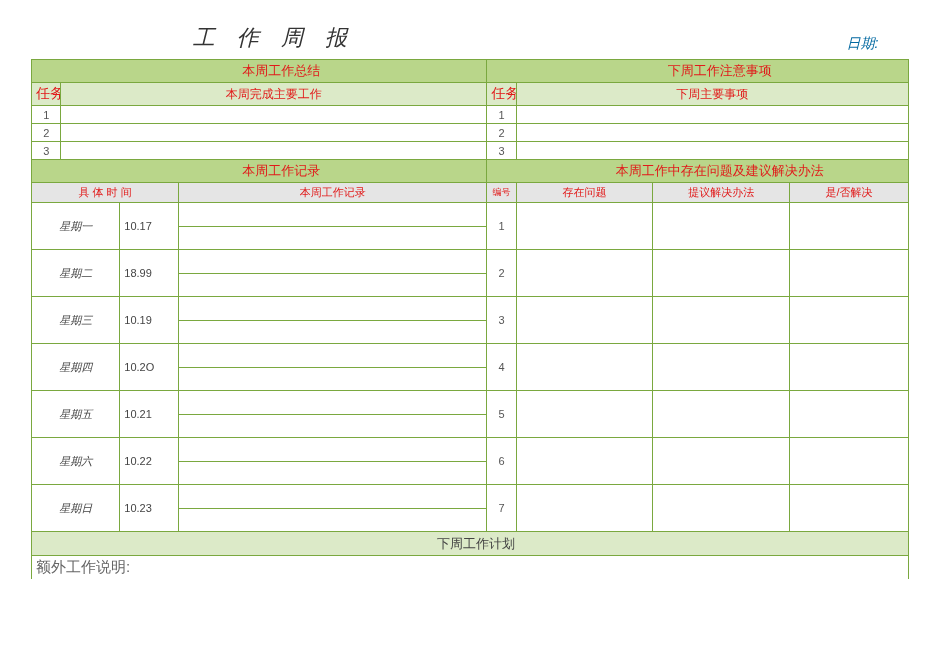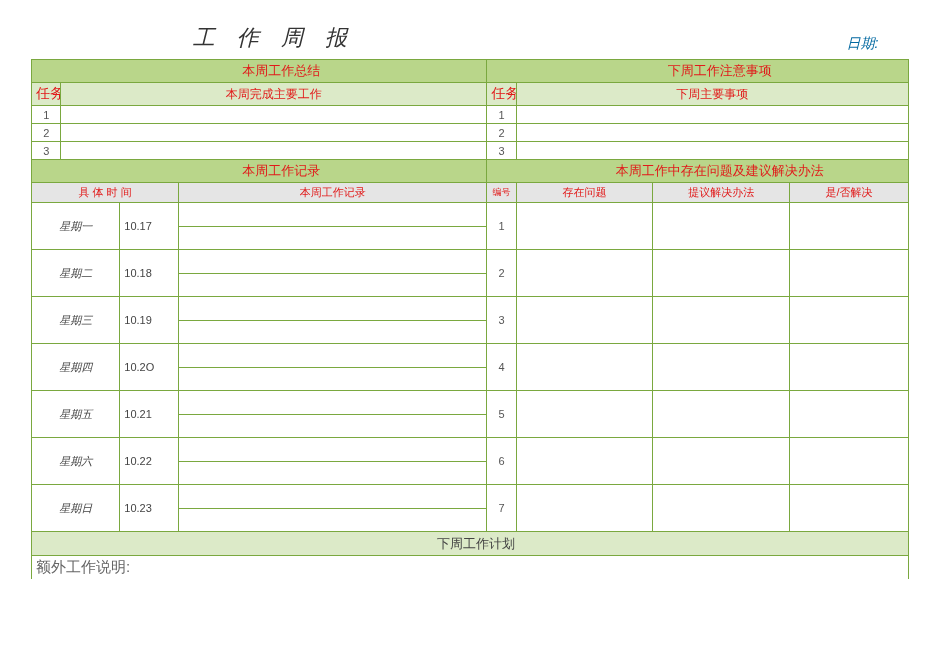--- a/index.html
+++ b/index.html
@@ -209,21 +209,21 @@
     <td class="inner-split">
             <div class="line"></div>
           </td>
     <td class="center">1</td>
     <td></td>
     <td></td>
     <td colspan="2"></td>
   </tr>
   <tr class="log-row">
     <td colspan="2" class="day-name">星期二</td>
-    <td class="date-cell">10.18</td>
+    <td class="date-cell">18.99</td>
     <td class="inner-split">
             <div class="line"></div>
           </td>
     <td class="center">2</td>
     <td></td>
     <td></td>
     <td colspan="2"></td>
   </tr>
   <tr class="log-row">
     <td colspan="2" class="day-name">星期三</td>

